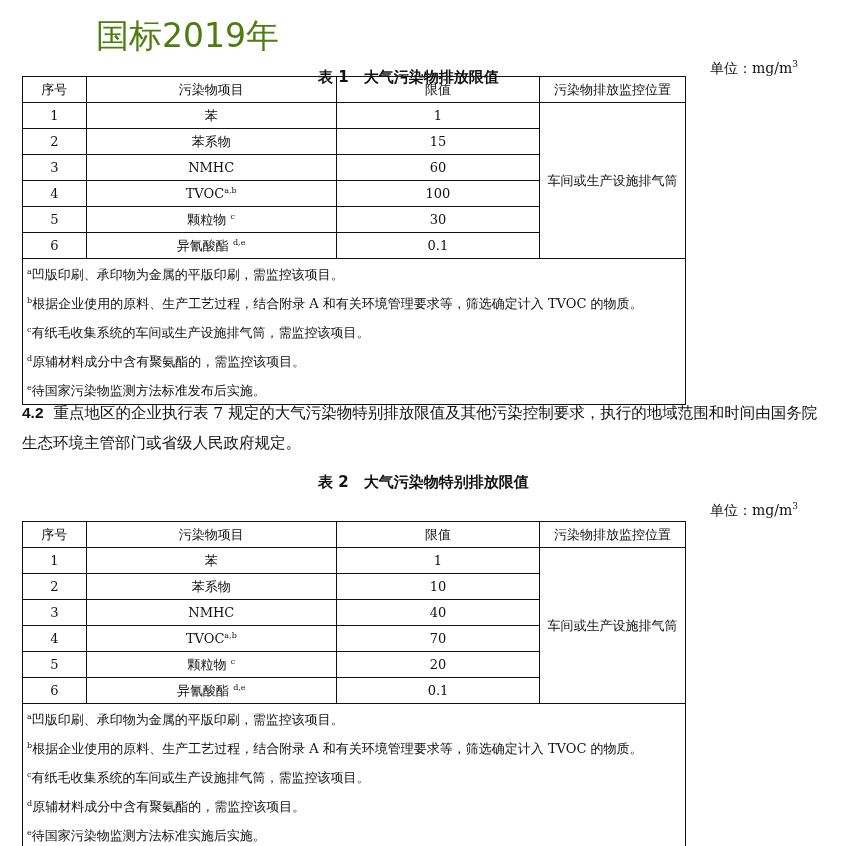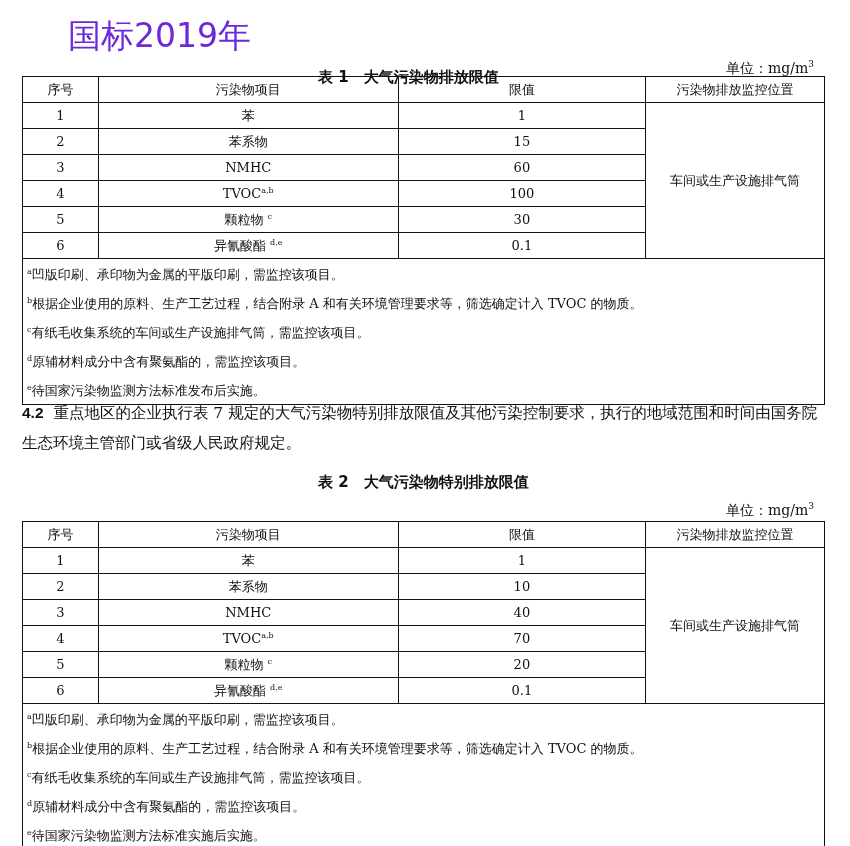--- a/index.html
+++ b/index.html
@@ -1,24 +1,24 @@
 <!DOCTYPE html>
 <html><head>
 <meta charset="utf-8">
 <style>
   html, body { margin:0; padding:0; background:#ffffff; }
   body { width:850px; height:846px; position:relative; overflow:hidden;
          font-family: "DejaVu Serif", "Liberation Serif", serif; color:#111; }
-  .stamp { position:absolute; left:68px; top:16px; font-family:"DejaVu Sans", sans-serif;
-           font-size:33px; color:#6d28d9; letter-spacing:0px; line-height:40px; }
+  .stamp { position:absolute; left:96px; top:16px; font-family:"DejaVu Sans", sans-serif;
+           font-size:33px; color:#4d7c0f; letter-spacing:0px; line-height:40px; }
   .caption { position:absolute; font-family:"DejaVu Sans", sans-serif; font-weight:bold;
              font-size:15px; line-height:20px; }
-  .unit { position:absolute; right:36px; font-size:14px; line-height:18px; }
+  .unit { position:absolute; right:52px; font-size:14px; line-height:18px; }
   .unit sup { font-size:9px; }
-  table.t { position:absolute; left:22px; width:803px; border-collapse:collapse; font-size:13px; }
+  table.t { position:absolute; left:22px; width:664px; border-collapse:collapse; font-size:13px; }
   table.t td, table.t th { border:1.5px solid #111; text-align:center; font-weight:normal;
                            padding:0; height:25px; }
   table.t sup { font-size:8px; vertical-align:5px; }
   td.notes { text-align:left !important; padding:0 4px !important; height:auto !important; font-size:13px; }
   .note { line-height:26px; white-space:nowrap; }
   .note sup { font-size:8px; }
   .para { position:absolute; left:22px; width:810px; font-size:15.5px; line-height:30px; }
   .para b { font-family:Liberation Sans, sans-serif; }
 </style>
 </head>

